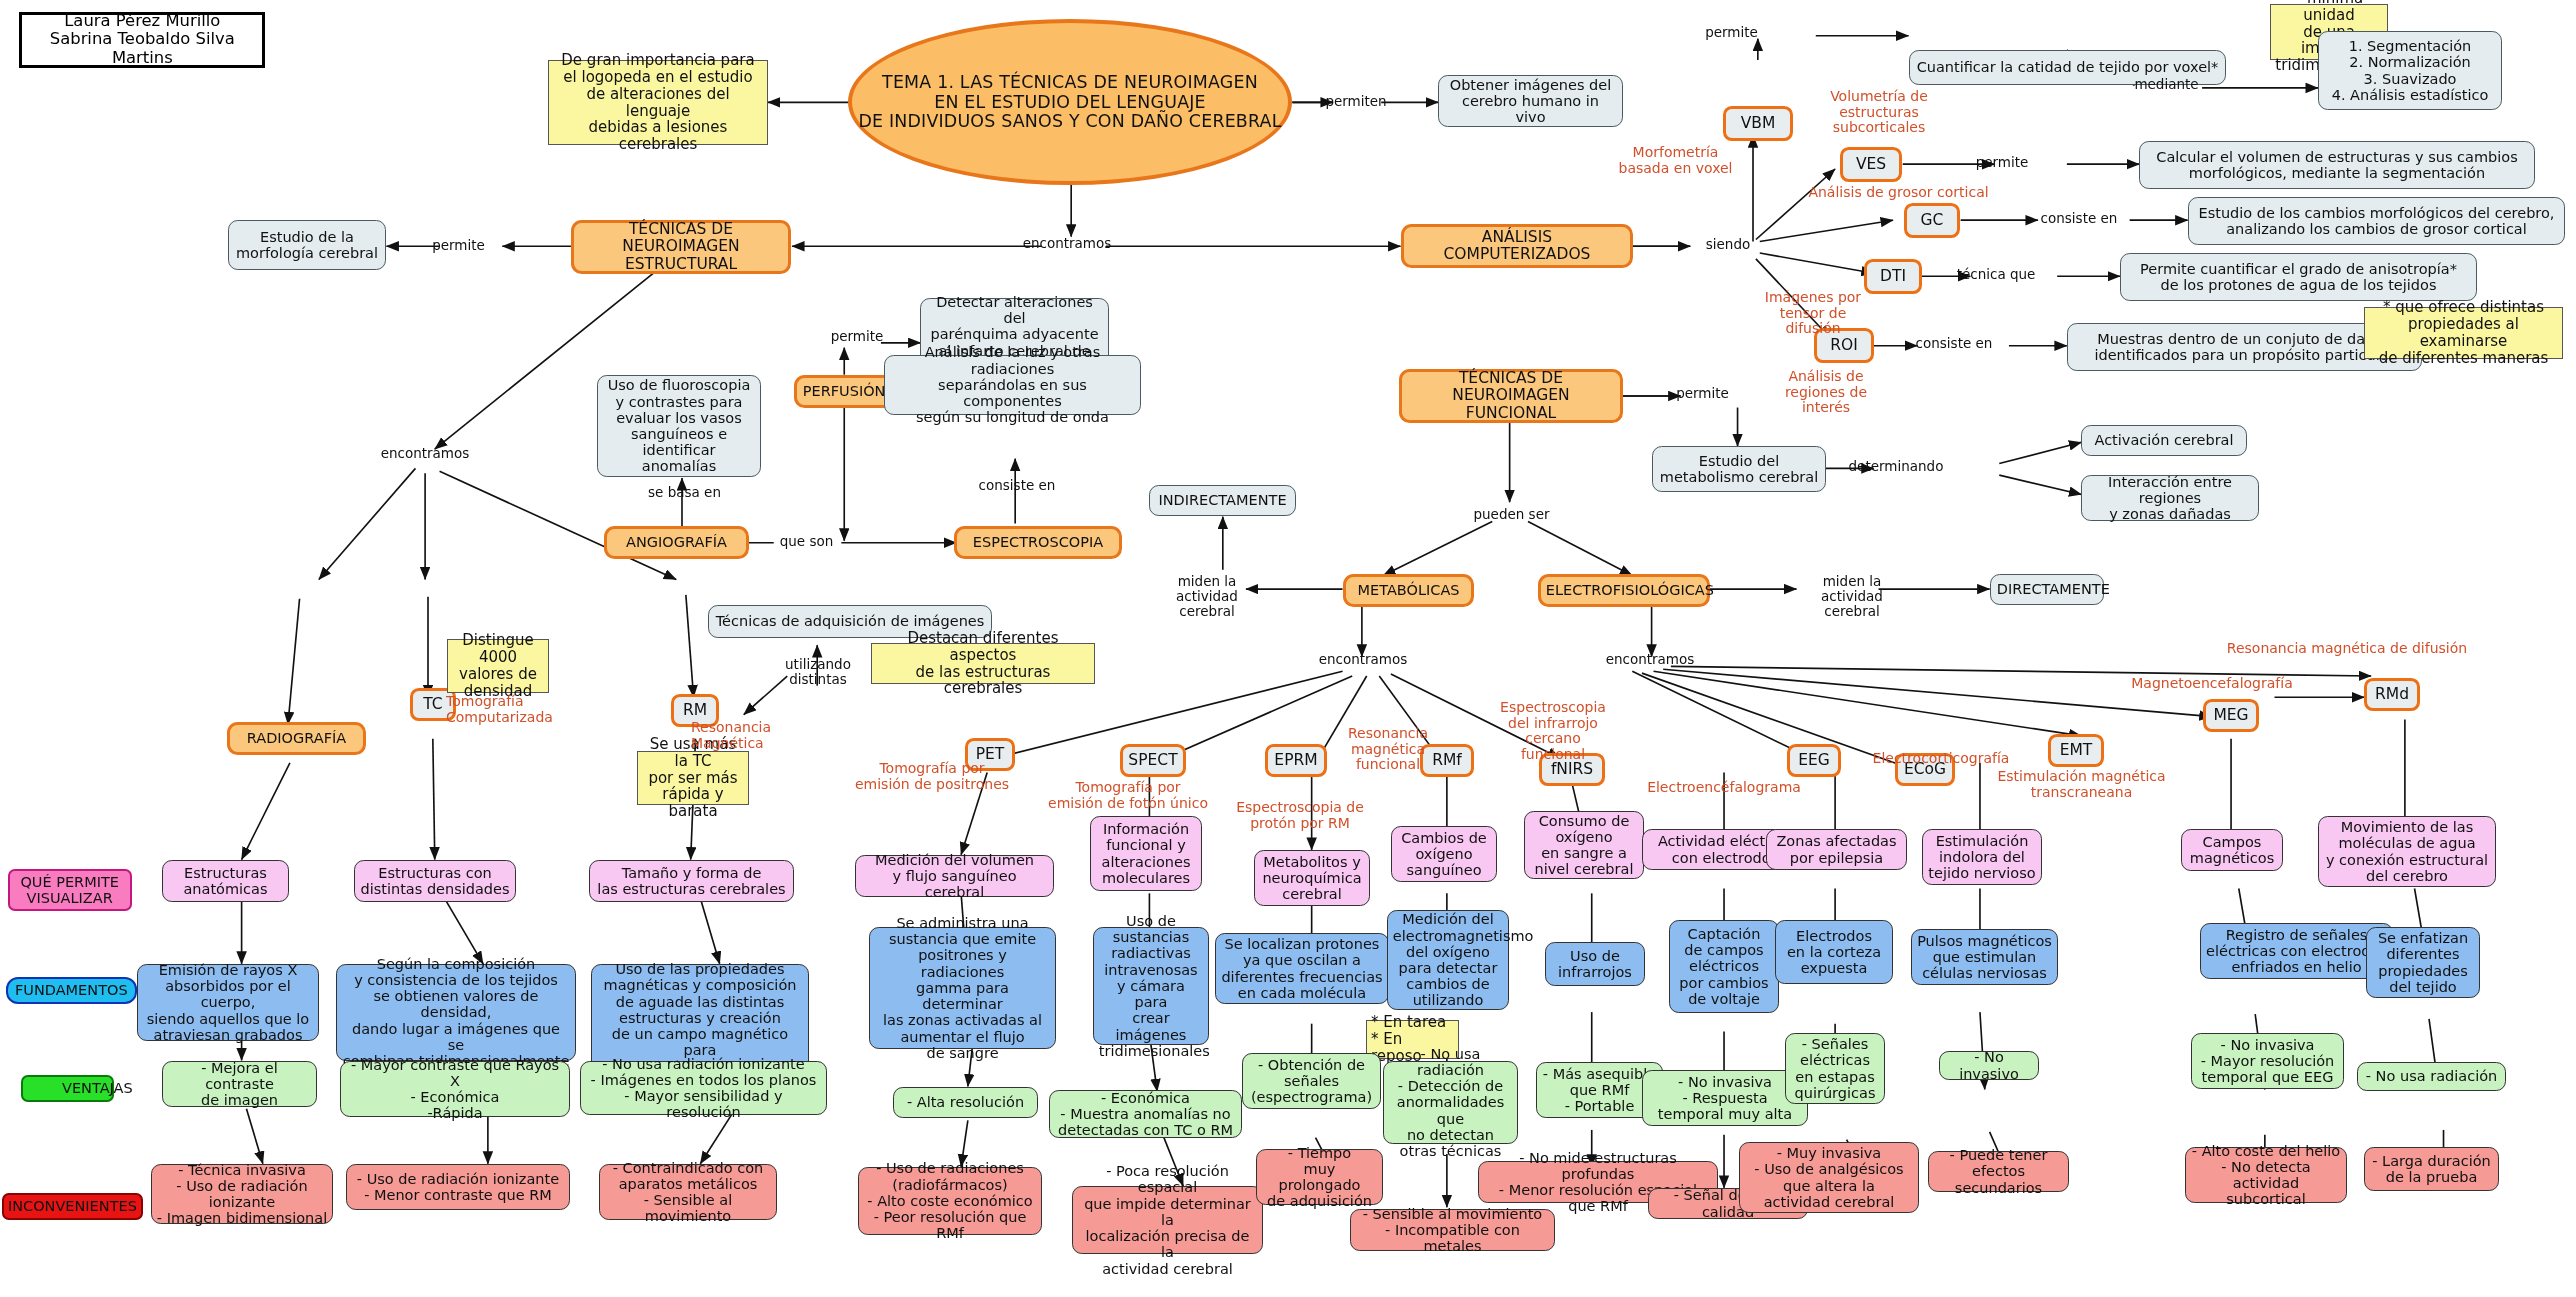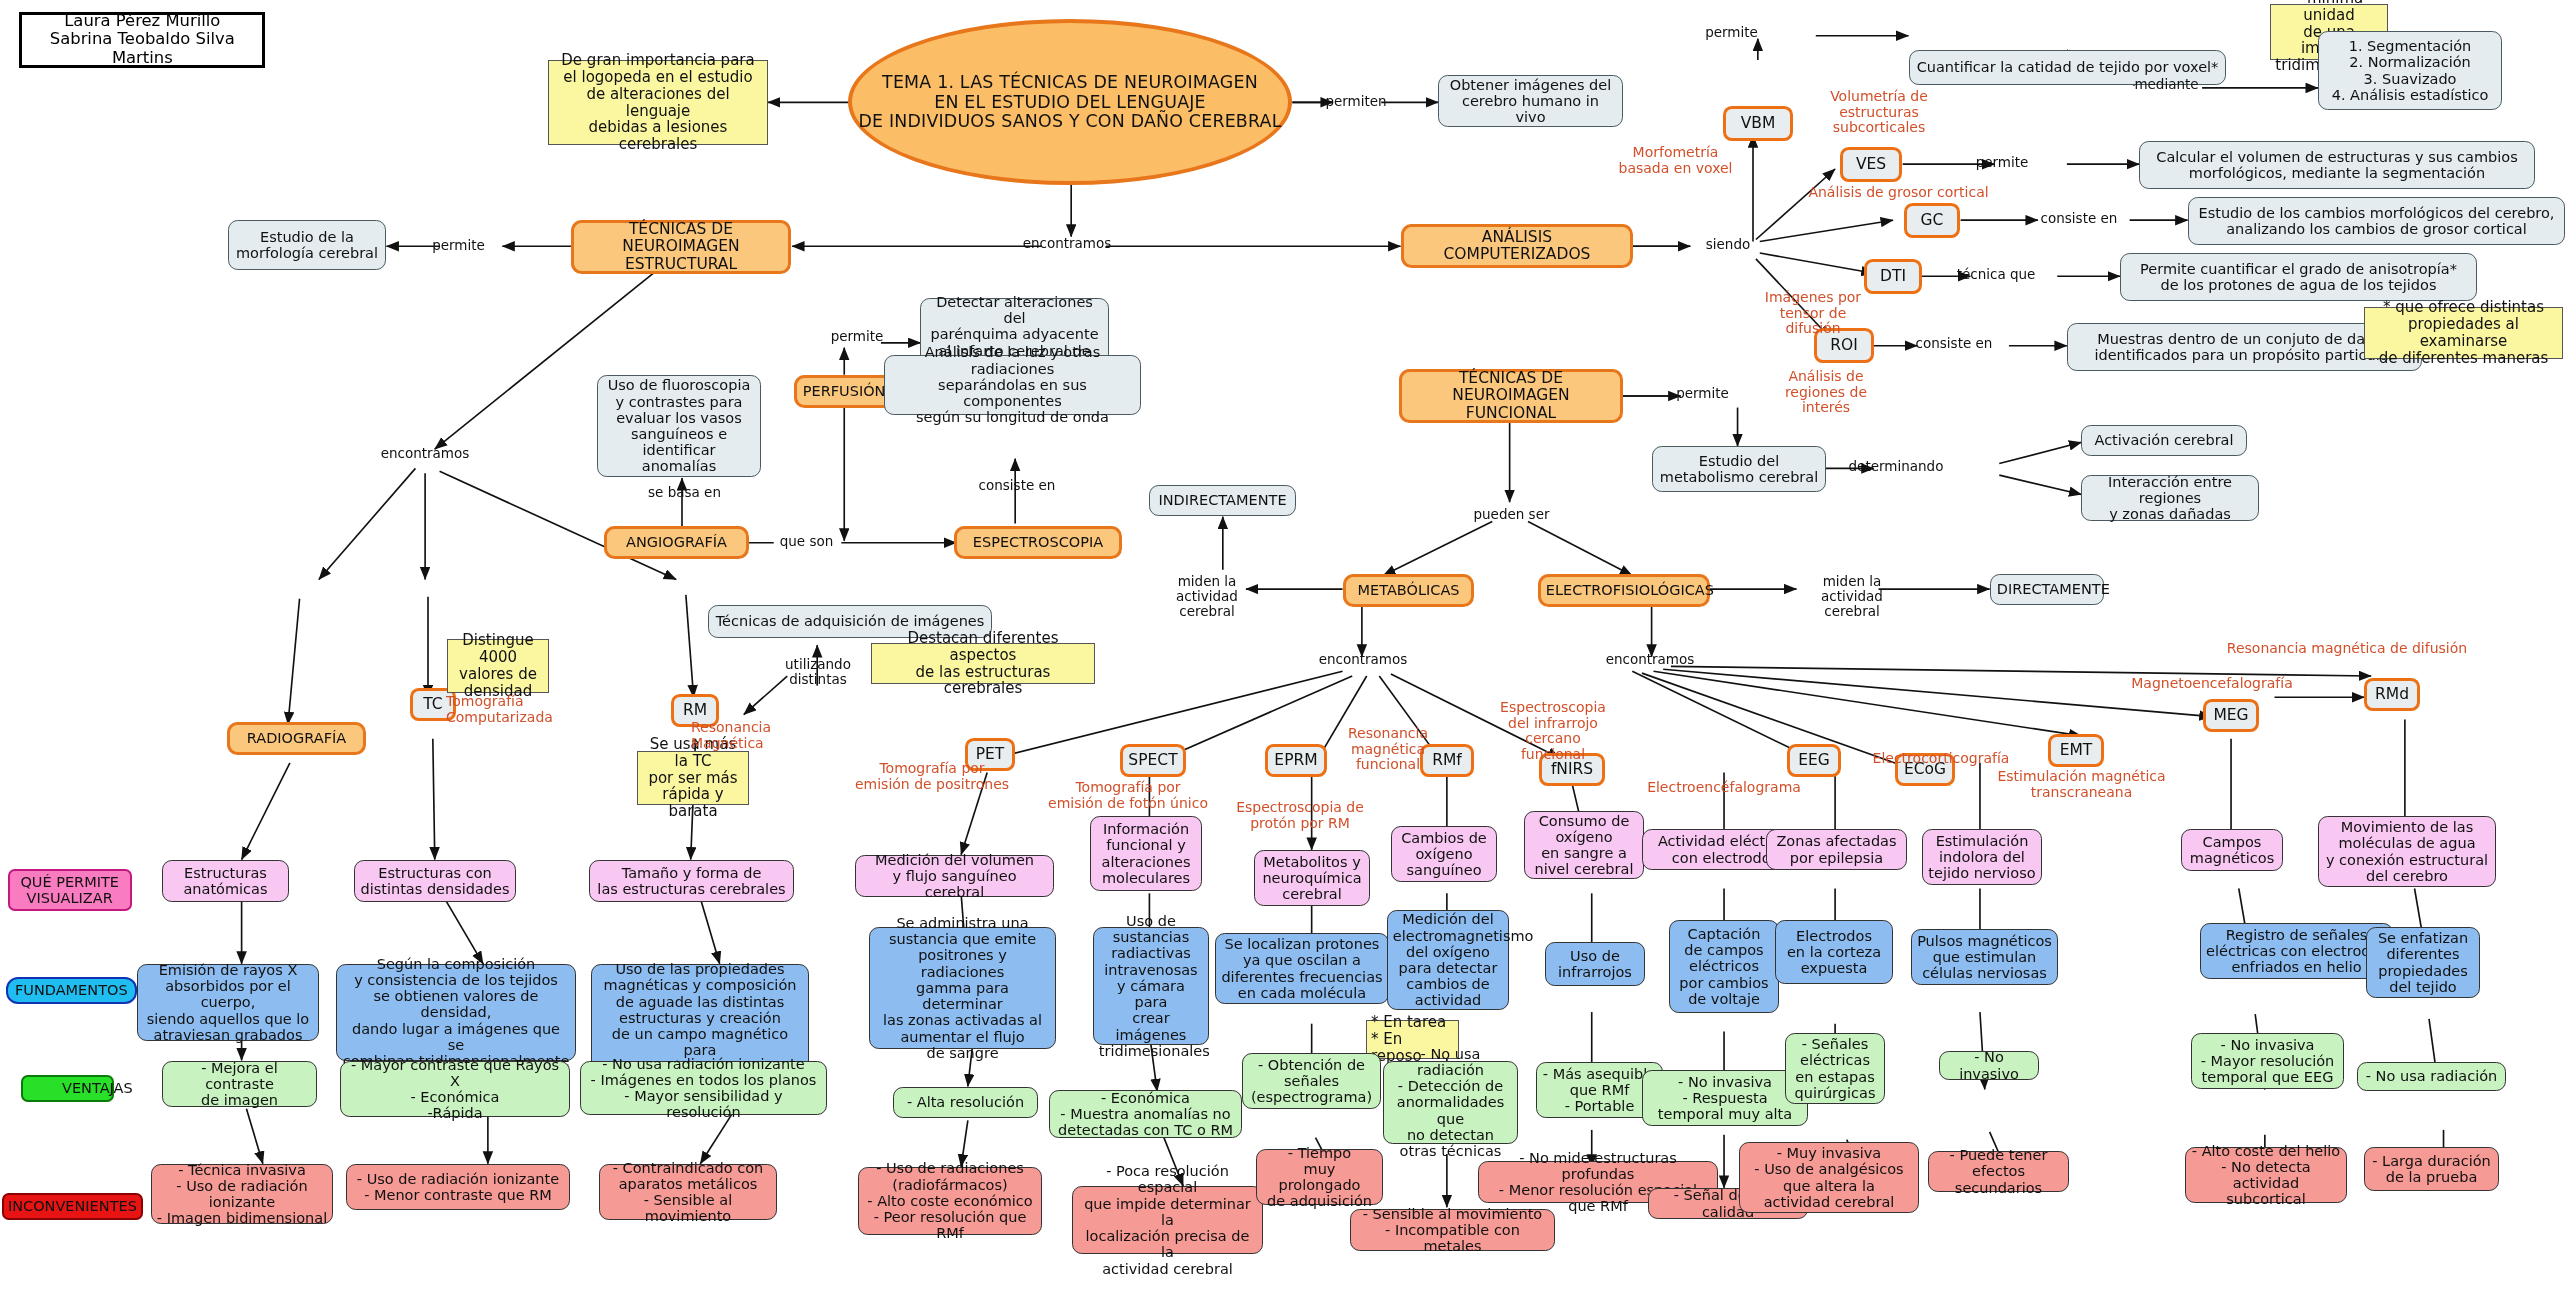--- a/index.html
+++ b/index.html
@@ -665,21 +665,21 @@
     <span>Cambios de
 oxígeno
 sanguíneo</span>
     </div>
   <div class="node blue" style="left:1387px;top:910px;width:122px;height:100px;">
     <span>Medición del
 electromagnetismo
 del oxígeno
 para detectar
 cambios de
-actividad</span>
+utilizando</span>
     </div>
   <div class="node green" style="left:1383px;top:1061px;width:135px;height:83px;">
     <span>- No usa radiación
 - Detección de
 anormalidades que
 no detectan
 otras técnicas</span>
     </div>
   <div class="node red" style="left:1350px;top:1209px;width:205px;height:42px;">
     <span>- Sensible al movimiento

